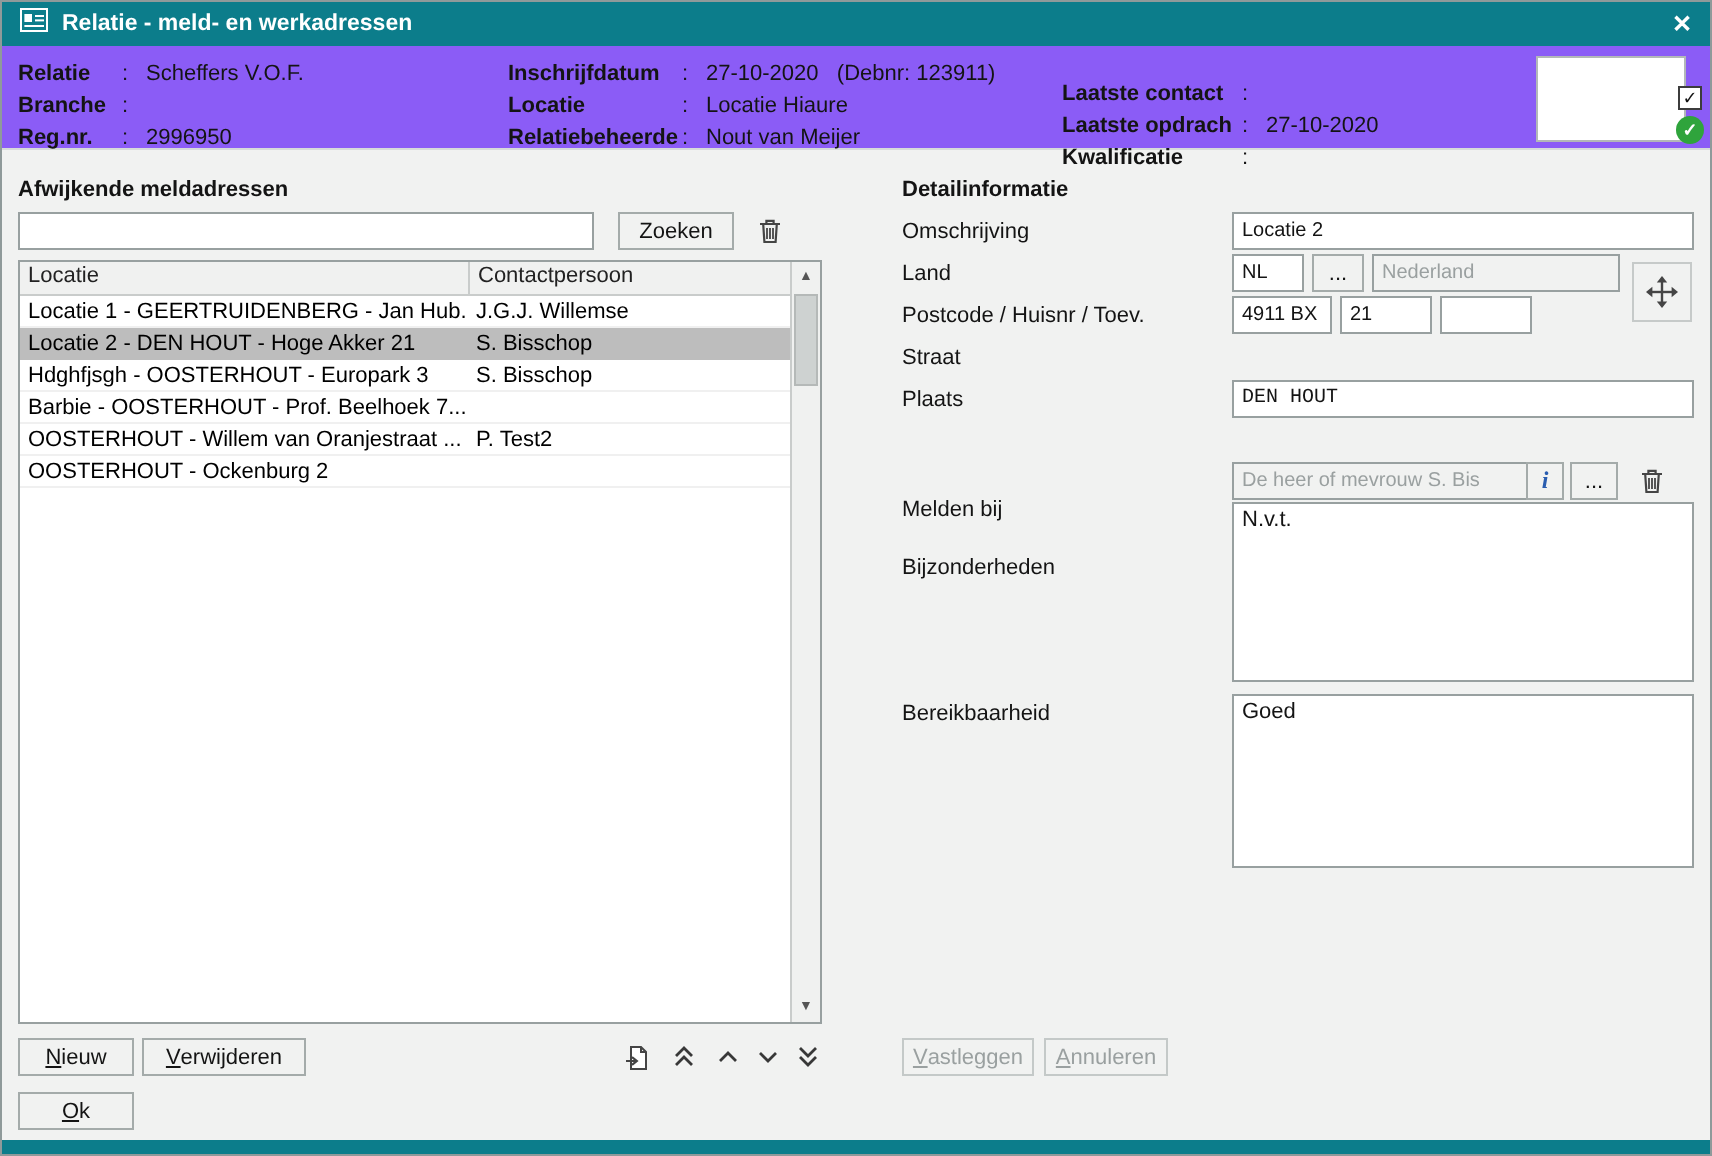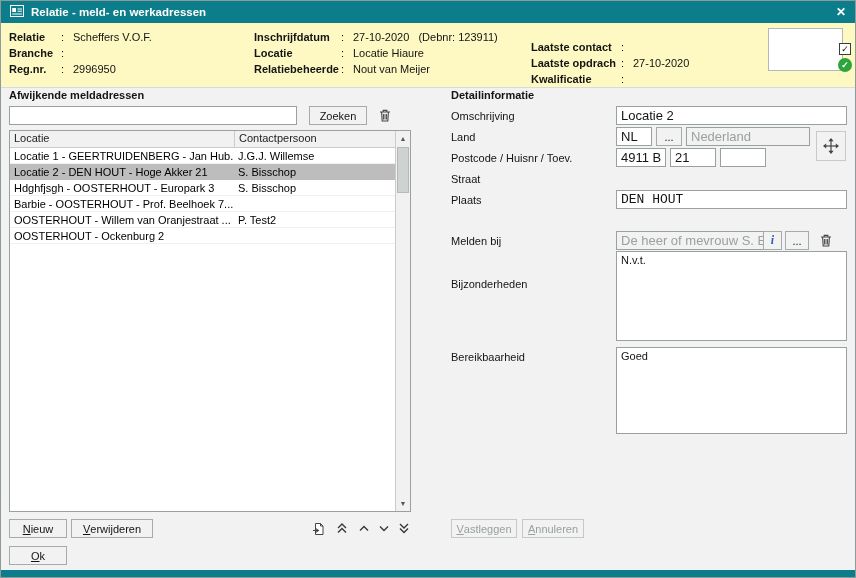--- a/index.html
+++ b/index.html
@@ -6,38 +6,38 @@
   html,body { background:#d9dddc; }
   body { font-family:"Liberation Sans", sans-serif; }
   .window { position:relative; width:856px; height:578px; background:#f1f2f1; border:1px solid #8f9a9a; overflow:hidden; }
 
   
   .titlebar { position:absolute; top:0; left:0; right:0; height:22px; background:#0c7d8b; color:#fff; display:flex; align-items:center; gap:7px; padding:0 9px; }
   .titlebar .title { font-size:11.5px; font-weight:700; }
   .close { margin-left:auto; font-size:12px; font-weight:700; cursor:pointer; line-height:1; }
 
   
-  .hdr { position:absolute; top:22px; left:0; right:0; height:65px; background:#fef9c3; border-bottom:1px solid #d7dbda; font-size:11px; color:#141414; }
+  .hdr { position:absolute; top:22px; left:0; right:0; height:52px; background:#8b5cf6; border-bottom:1px solid #d7dbda; font-size:11px; color:#141414; }
   .hcol { position:absolute; top:6px; display:flex; flex-direction:column; }
   .hrow { display:flex; height:16px; align-items:center; white-space:pre; }
   .hlabel { font-weight:700; }
   .hsep { width:12px; text-align:left; }
   .hcol1 { left:8px; }   .hcol1 .hlabel { width:52px; }
   .hcol2 { left:253px; } .hcol2 .hlabel { width:87px; }
   .hcol3 { left:530px;margin-top:10px; } .hcol3 .hlabel { width:90px; }
   .photobox { position:absolute; left:767px; top:5px; width:75px; height:43px; background:#fff; border:1px solid #b3b8b8; }
   .flagbox { position:absolute; right:4px; top:20px; width:12px; height:12px; border:1px solid #3c3c3c; background:#fff; font-size:9px; line-height:1; display:flex; align-items:center; justify-content:center; color:#111; cursor:pointer; }
   .flagok { position:absolute; right:3px; top:35px; width:14px; height:14px; border-radius:50%; background:#2fa43c; color:#fff; font-size:9px; font-weight:700; display:flex; align-items:center; justify-content:center; }
 
   .sectitle { position:absolute; font-size:11px; font-weight:700; color:#141414; }
 
   
   .btn { position:absolute; height:19px; background:#f1f2f1; border:1px solid #a4abaa; font-family:"Liberation Sans",sans-serif; font-size:11px; color:#141414; display:flex; align-items:center; justify-content:center; cursor:pointer; padding:0 6px; }
   .btn.disabled { color:#9aa0a0; border-color:#c4c9c8; }
-  .tinput { position:absolute; height:19px; border:1px solid #98a0a0; background:#fff; font-family:"Liberation Sans",sans-serif; font-size:13px; padding:0 4px; color:#141414; }
+  .tinput { position:absolute; height:19px; border:1px solid #98a0a0; background:#fff; font-family:"Liberation Sans",sans-serif; font-size:10px; padding:0 4px; color:#141414; }
   .tinput.ro { background:#f1f2f1; color:#9aa0a0; }
   .tarea { position:absolute; border:1px solid #98a0a0; background:#fff; font-family:"Liberation Sans",sans-serif; font-size:11px; padding:2px 4px; color:#141414; resize:none; }
   .ibtn { position:absolute; height:19px; display:flex; align-items:center; justify-content:center; background:transparent; border:none; cursor:pointer; }
 
   
   .table { position:absolute; left:8px; top:129px; width:402px; height:382px; background:#fff; border:1px solid #98a0a0; }
   .thead { position:absolute; top:0; left:0; right:15px; height:17px; background:#f0f1f0; border-bottom:1px solid #c9cccb; display:flex; font-size:11px; color:#222; }
   .th1 { width:224px; padding:1px 4px; cursor:pointer; }
   .th2 { flex:1; padding:1px 4px; border-left:1px solid #c9cccb; cursor:pointer; }
   .tbody { position:absolute; top:17px; left:0; right:15px; bottom:0; overflow:hidden; }
@@ -202,21 +202,21 @@
   <span class="flabel" style="top:151px;">Postcode / Huisnr / Toev.</span>
   <input class="tinput" style="left: 615px; top: 147px; width: 50px;" value="4911 BX">
   <input class="tinput" style="left: 669px; top: 147px; width: 46px;" value="21">
   <input class="tinput" style="left: 719px; top: 147px; width: 46px;" value="">
 
   <span class="flabel" style="top:172px;">Straat</span>
 
   <span class="flabel" style="top:193px;">Plaats</span>
   <input class="tinput" style="left: 615px; top: 189px; width: 231px; font-family: Liberation Mono, monospace;" value="DEN HOUT">
 
-  <span class="flabel" style="top:234px;">Melden bij</span>
+  <span class="flabel" style="top:248px;">Melden bij</span>
   <input class="tinput ro" style="left: 615px; top: 230px; width: 155px;" readonly="" value="De heer of mevrouw S. Bis">
   <button class="btn" style="left:762px; top:230px; width:19px; padding:0;">
       <span class="infoi">i</span>
     </button>
   <button class="btn" style="left:784px; top:230px; width:24px;">...</button>
   <button class="ibtn" style="left:811px; top:230px; width:28px;">
     <svg width="12" height="13" viewBox="0 0 12 13">
         <path d="M1 3h10M4.2 3V1.4h3.6V3M2.6 3l.6 9h5.6l.6-9" fill="none" stroke="#454545" stroke-width="1.1"></path>
         <path d="M4.5 5v5.5M6 5v5.5M7.5 5v5.5" fill="none" stroke="#454545" stroke-width="0.9"></path>
       </svg>

